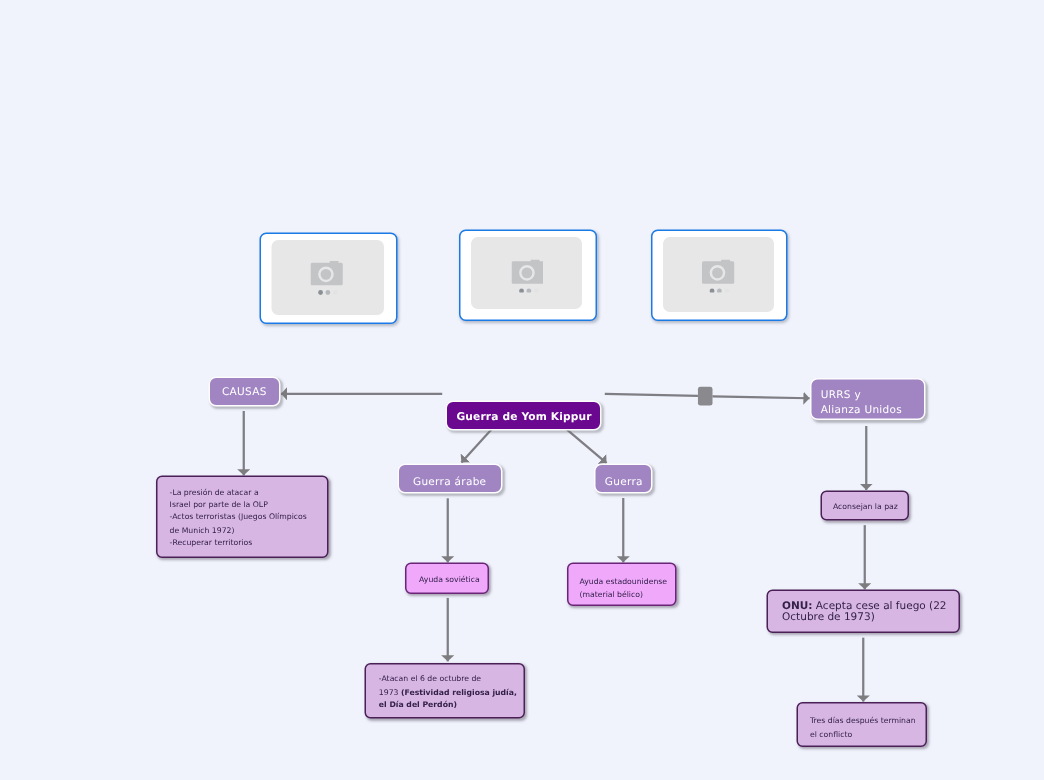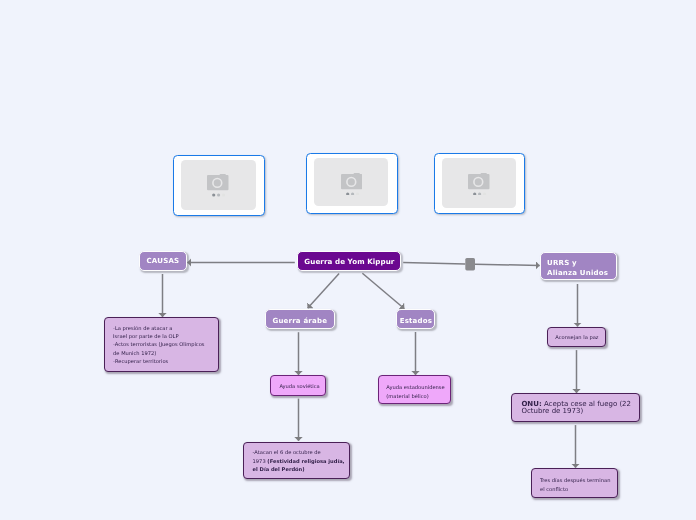--- a/index.html
+++ b/index.html
@@ -1,20 +1,20 @@
 <!DOCTYPE html>
 <html><head>
 <meta charset="utf-8">
 <style>
   html,body{margin:0;padding:0;}
   body{width:696px;height:520px;background:#f0f3fc;font-family:"DejaVu Sans",sans-serif;overflow:hidden;position:relative;-webkit-font-smoothing:antialiased;text-rendering:geometricPrecision;}
   #canvas{position:absolute;left:0;top:0;width:696px;height:520px;pointer-events:none;}
   .node{position:absolute;box-sizing:border-box;display:flex;align-items:center;justify-content:center;text-align:center;}
-  .n-main{background:#6b0890;color:#ffffff;border-radius:5px;font-weight:bold;font-size:7.1px;letter-spacing:.1px;border:1.4px solid #fdfdfd;box-shadow:1.2px 1.2px 1.5px rgba(110,110,120,.4);align-items:flex-start;line-height:9.4px;padding-top:5.4px;}
-  .n-mid{background:#a185c3;color:#ffffff;border-radius:6px;font-weight:bold;font-size:7px;border:1.75px solid #fdfdfd;border-radius:5px;box-shadow:1.5px 1.5px 1.5px rgba(110,110,120,.45);letter-spacing:.2px;line-height:9.4px;align-items:flex-start;padding-top:5.9px;}
+  .n-main{background:#6b0890;color:#ffffff;border-radius:5px;font-weight:bold;font-size:7.1px;letter-spacing:.1px;border:1.4px solid #fdfdfd;box-shadow:1.2px 1.2px 1.5px rgba(110,110,120,.4);align-items:flex-start;line-height:9.4px;padding-top:5.4px;margin-top:16px;}
+  .n-mid{background:#a185c3;color:#ffffff;border-radius:6px;font-weight:normal;font-size:7px;border:1.75px solid #fdfdfd;border-radius:5px;box-shadow:1.5px 1.5px 1.5px rgba(110,110,120,.45);letter-spacing:.2px;line-height:9.4px;align-items:flex-start;padding-top:5.9px;}
   .n-light{background:#d8b6e4;color:#33214a;border:1.4px solid #4a2057;border-radius:4px;box-shadow:1.2px 1.2px 1.8px rgba(100,90,110,.5);font-size:5.15px;line-height:8.4px;justify-content:flex-start;text-align:left;padding:0 3px 0 8.2px;}
   .n-pink{background:#efa8fa;color:#33214a;border:1.4px solid #6b2478;border-radius:4px;box-shadow:1.2px 1.2px 1.8px rgba(100,90,110,.5);font-size:5.15px;line-height:8.4px;justify-content:flex-start;text-align:left;padding:0 3px 0 8.2px;}
   .imgph{position:absolute;background:#ffffff;border:1.7px solid #1a7ae8;border-radius:4.5px;box-sizing:border-box;box-shadow:1px 1px 2px rgba(90,100,120,.4);}
   .imgph-inner{background:#e7e7e8;border-radius:4.5px;position:absolute;}
   .camicon{display:block;position:absolute;}
   .txt{display:block;}
   .n-onu{font-size:7px;line-height:1.08;padding:0 3px 0 9.3px;justify-content:flex-end;}
   .n-urss{justify-content:flex-start;text-align:left;padding-left:6.5px;line-height:9.4px;align-items:flex-start;padding-top:6.5px;}
 </style>
 </head>
@@ -86,21 +86,21 @@
 
 <div class="node n-mid" style="left:138.6px;top:250.6px;width:48.6px;height:20.8px;">
   <span>CAUSAS</span>
 </div>
 
 <div class="node n-mid" style="left:264.6px;top:308.5px;width:70.4px;height:20.8px;padding-top:7.3px;">
   <span>Guerra árabe</span>
 </div>
 
 <div class="node n-mid" style="left:396.4px;top:308.5px;width:39px;height:20.8px;padding-top:7.3px;">
-  <span>Estados</span>
+  <span>Guerra</span>
 </div>
 
 <div class="node n-mid n-urss" style="left:539.6px;top:251.7px;width:77.3px;height:28.7px;">
   <span>
     <span class="txt">URRS y</span>
     <span class="txt">Alianza Unidos</span>
   </span>
 </div>
 
 <div class="node n-light" style="left:103.9px;top:317.3px;width:115.5px;height:54.7px;align-items:flex-start;padding-top:6.3px;">

